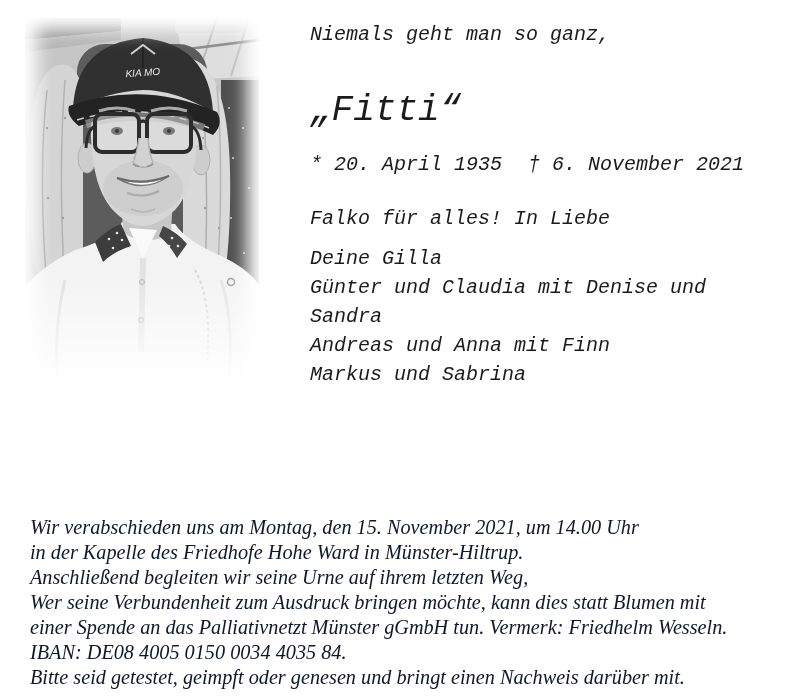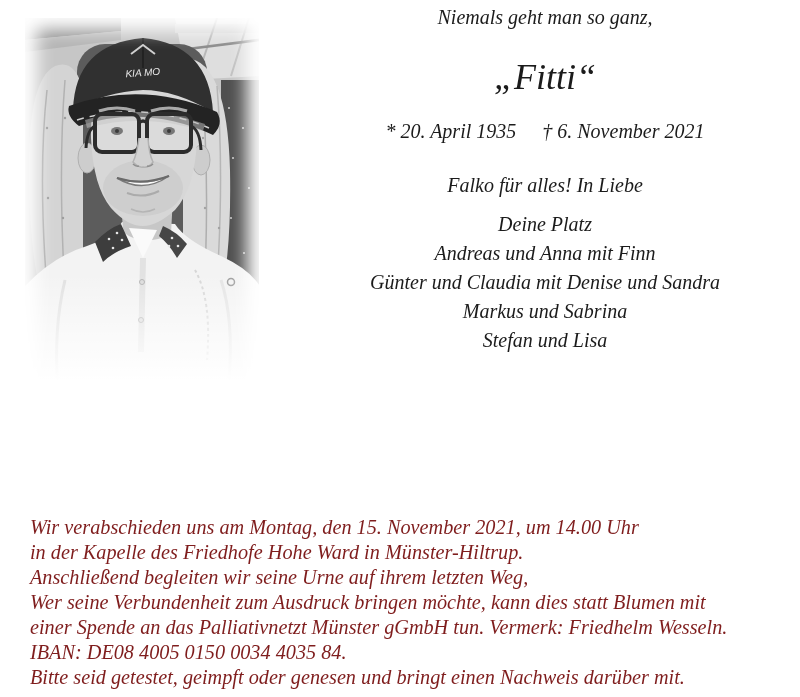--- a/index.html
+++ b/index.html
@@ -15,38 +15,38 @@
     background:linear-gradient(to bottom, rgba(255,255,255,0) 0%, #ffffff 82%);
     pointer-events:none;
   }
   .photo .fade-edges{
     position:absolute;inset:-2px;
     box-shadow:inset 0 0 18px 14px #ffffff;
     pointer-events:none;
   }
   
   .right-col{
-    position:absolute;left:310px;top:4px;width:470px;text-align:center;
-    font-family:Liberation Serif, serif;font-style:italic;
+    position:absolute;left:310px;top:22px;width:470px;text-align:left;
+    font-family:Liberation Mono, monospace;font-style:italic;
   }
   .verse{font-size:20px;line-height:26px;}
-  .nickname{font-size:36px;line-height:46px;margin-top:24px;font-weight:500;}
+  .nickname{font-size:36px;line-height:46px;margin-top:40px;font-weight:500;}
   .name{font-size:40px;line-height:50px;font-weight:500;letter-spacing:0.5px;}
   .dates{font-size:20px;line-height:26px;margin-top:18px;}
   .dates .birth{margin-right:26px;}
   .thanks{font-size:20px;line-height:26px;margin-top:28px;}
   .mourners{margin-top:12px;font-size:20px;}
   .mourner-line{line-height:29px;}
   .pet-line{line-height:29px;font-size:20px;}
   .paw{display:inline-block;vertical-align:-3px;margin-left:7px;transform:rotate(14deg);}
   
   .funeral{
     position:absolute;left:30px;top:514px;width:770px;
     font-family:"Liberation Serif", serif;font-style:italic;
-    font-size:22px;color:#7f1d1d;
+    font-size:22px;color:#0f172a;
   }
   .funeral-line{
     line-height:25px;white-space:nowrap;
     transform:scaleX(0.92);transform-origin:0 50%;
   }
 </style>
 </head>
 <body>
 
 <div class="page">
@@ -170,25 +170,24 @@
   <div class="right-col">
     <div class="verse">
       <div>Niemals geht man so ganz,</div>
     </div>
     <div class="nickname">„Fitti“</div>
     <div class="dates">
       <span class="birth">* 20. April 1935</span><span>† 6. November 2021</span>
     </div>
     <div class="thanks">Falko für alles! In Liebe</div>
     <div class="mourners">
-      <div class="mourner-line">Deine Platz</div>
+      <div class="mourner-line">Deine Gilla</div>
+      <div class="mourner-line">Günter und Claudia mit Denise und Sandra</div>
       <div class="mourner-line">Andreas und Anna mit Finn</div>
-      <div class="mourner-line">Günter und Claudia mit Denise und Sandra</div>
       <div class="mourner-line">Markus und Sabrina</div>
-      <div class="mourner-line">Stefan und Lisa</div>
     </div>
   </div>
 
   <div class="funeral">
     <div class="funeral-line">Wir verabschieden uns am Montag, den 15. November 2021, um 14.00 Uhr</div>
     <div class="funeral-line">in der Kapelle des Friedhofe Hohe Ward in Münster-Hiltrup.</div>
     <div class="funeral-line">Anschließend begleiten wir seine Urne auf ihrem letzten Weg,</div>
     <div class="funeral-line">Wer seine Verbundenheit zum Ausdruck bringen möchte, kann dies statt Blumen mit</div>
     <div class="funeral-line">einer Spende an das Palliativnetzt Münster gGmbH tun. Vermerk: Friedhelm Wesseln.</div>
     <div class="funeral-line">IBAN: DE08 4005 0150 0034 4035 84.</div>

